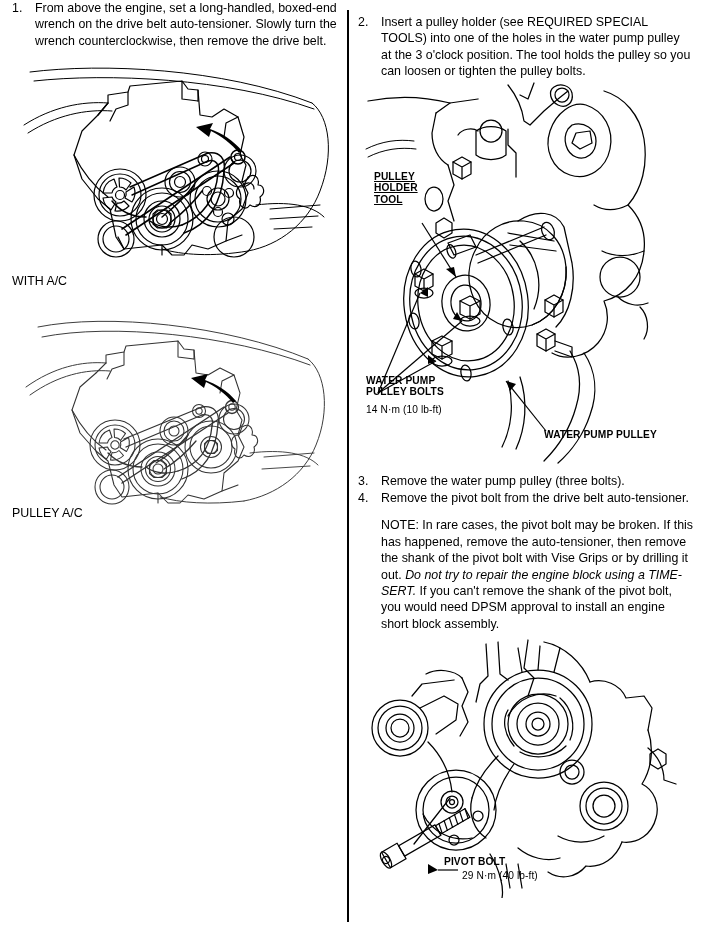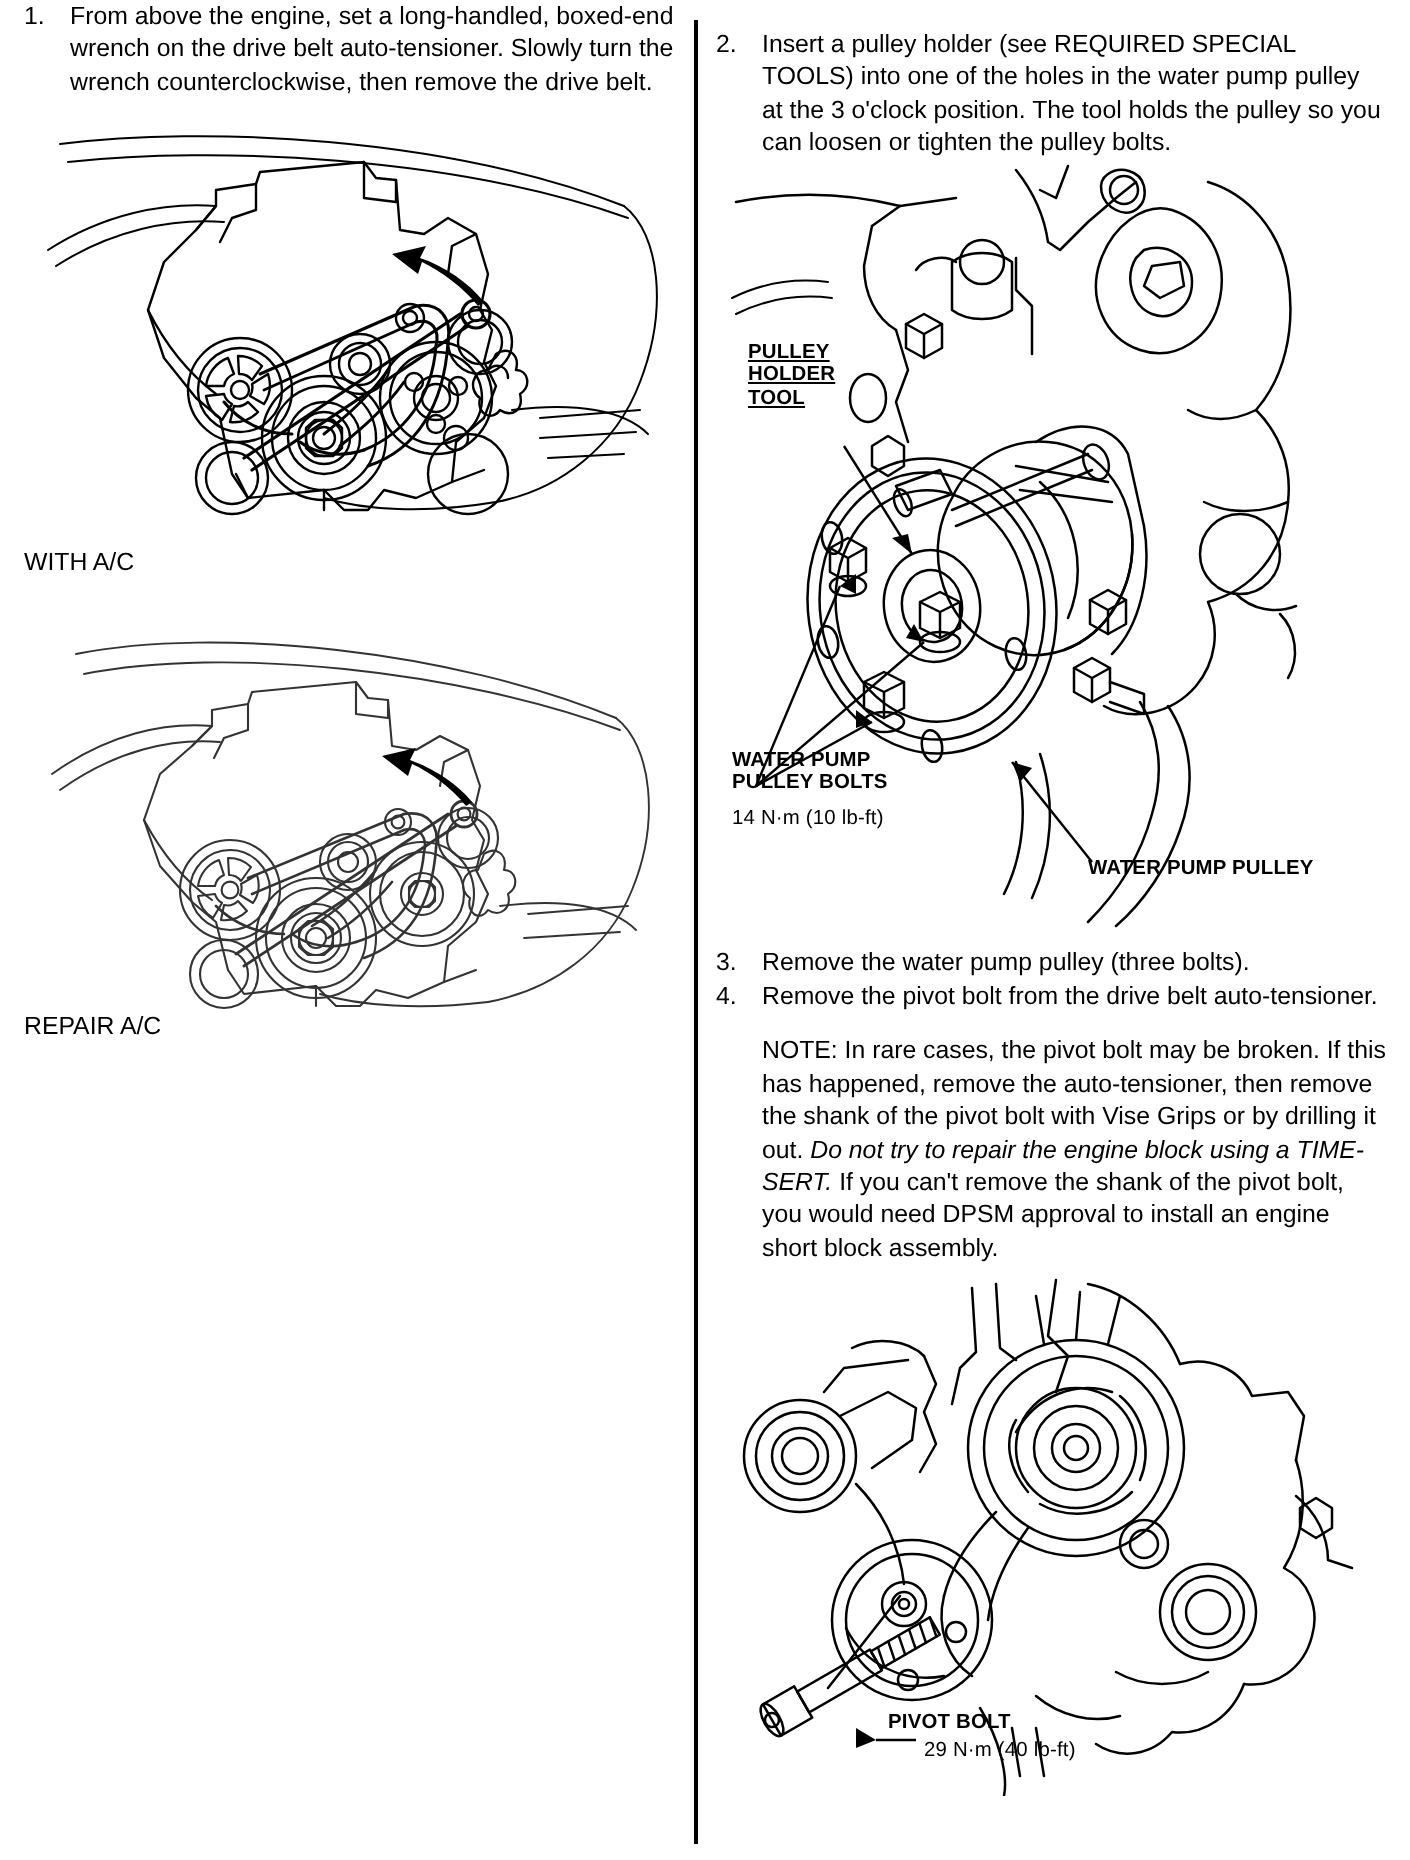--- a/index.html
+++ b/index.html
@@ -315,21 +315,21 @@
 
           <path d="M106 166 L 212 96" stroke-width="1.4"></path>
           <path d="M110 172 L 216 102" stroke-width="1.4"></path>
           <circle cx="220" cy="96" r="6.5" stroke-width="1.4"></circle>
           <circle cx="220" cy="96" r="3.2" stroke-width="1.1"></circle>
         </g>
         <g>
           <path d="M224 90 C 216 80, 204 73, 193 69 L 196 63 L 179 67 L 192 77 L 194 71 C 203 75, 214 83, 221 92 Z" fill="#000"></path>
         </g>
       </svg>
-      <figcaption>REPAIR A/C</figcaption>
+      <figcaption>PULLEY A/C</figcaption>
     </figure>
 
   </div>
 
   <div class="col col-right">
 
     <div class="step" style="margin-top:14px;">
       <div class="step-num">2.</div>
       <div class="step-body">
         <p>Insert a pulley holder (see REQUIRED SPECIAL TOOLS) into one of the holes in the water pump pulley at the 3 o'clock position. The tool holds the pulley so you can loosen or tighten the pulley bolts.</p>

